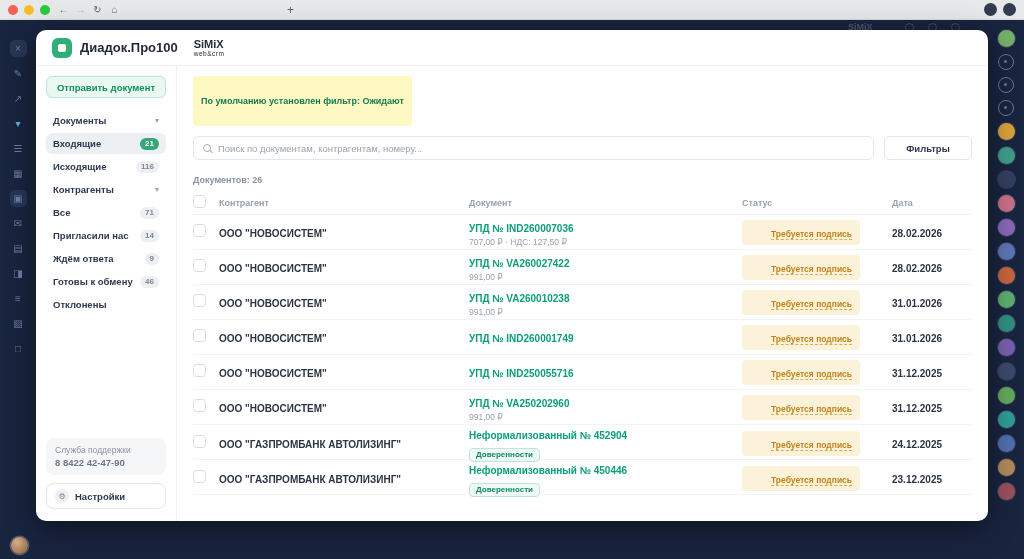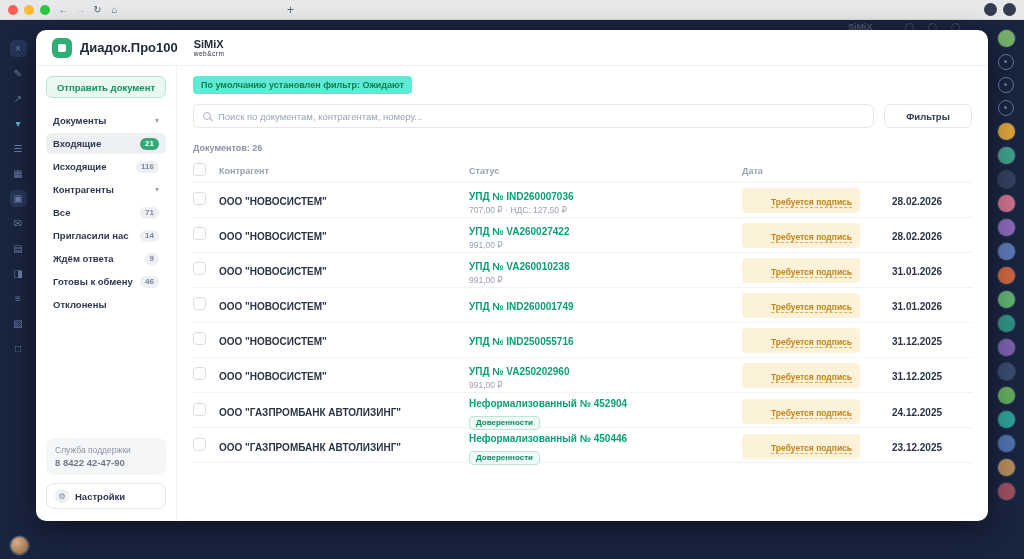--- a/index.html
+++ b/index.html
@@ -83,22 +83,22 @@
   .settings-btn { margin-top:8px; height:26px; border:1px solid #e3e6ea; border-radius:8px;
     background:#fff; display:flex; align-items:center; gap:6px; padding:0 8px; cursor:pointer;
     font-family:inherit; }
   .settings-gear { width:14px; height:14px; border-radius:50%; background:#edf0f3; color:#7c8798;
     font-size:8px; display:flex; align-items:center; justify-content:center; }
   .settings-label { font-size:9.5px; font-weight:600; color:#2e3850; }
 
   
   .content { flex:1; min-width:0; padding:10px 16px 0 16px; display:flex; flex-direction:column; }
   .page-title { font-size:16px; font-weight:800; color:#1d2534; margin:2px 0 9px; }
-  .notice { align-self:flex-start; background:#5eead4; color:#177a4f; font-size:9px;
-    font-weight:600; border-radius:4px; padding:4px 8px; margin-bottom:10px; }
+  .notice { align-self:flex-start; background:#fef9c3; color:#177a4f; font-size:9px;
+    font-weight:600; border-radius:4px; padding:20px 8px; margin-bottom:10px; }
   .search-row { display:flex; gap:10px; margin-bottom:15px; }
   .search-box { flex:1; height:24px; border:1px solid #e3e6ea; border-radius:6px;
     display:flex; align-items:center; padding:0 9px; gap:7px; background:#fff; }
   .mag { width:8px; height:8px; border:1.3px solid #a7b0bd; border-radius:50%; position:relative; flex:0 0 auto; }
   .mag::after { content:''; position:absolute; width:4px; height:1.3px; background:#a7b0bd;
     transform:rotate(45deg); right:-3px; bottom:-1px; }
   .search-input { border:none; outline:none; flex:1; font-size:9.5px; color:#333; background:transparent;
     font-family:inherit; }
   .search-input::placeholder { color:#9aa3b2; }
   .filters-btn { width:88px; height:24px; border:1px solid #e3e6ea; border-radius:6px; background:#fff;
@@ -270,20 +270,21 @@
             <button class="filters-btn">Фильтры</button>
           </div>
 
 
           <div class="docs-count">Документов: 26</div>
 
           <div class="table">
             <div class="thead">
               <div><span class="cb"></span></div>
               <div>Контрагент</div>
+              <div>Документ</div>
               <div>Статус</div>
               <div>Дата</div>
             </div>
             <div>
                 <div class="trow">
                   <div><span class="cb"></span></div>
                   <div><span class="cp">ООО "НОВОСИСТЕМ"</span></div>
                   <div><a class="doc-link">УПД № IND260007036</a><div class="doc-sub">707,00 ₽ · НДС: 127,50 ₽</div></div>
                   <div><span class="status-pill"><span class="status-text">Требуется подпись</span></span></div>
                   <div><span class="date">28.02.2026</span></div>

